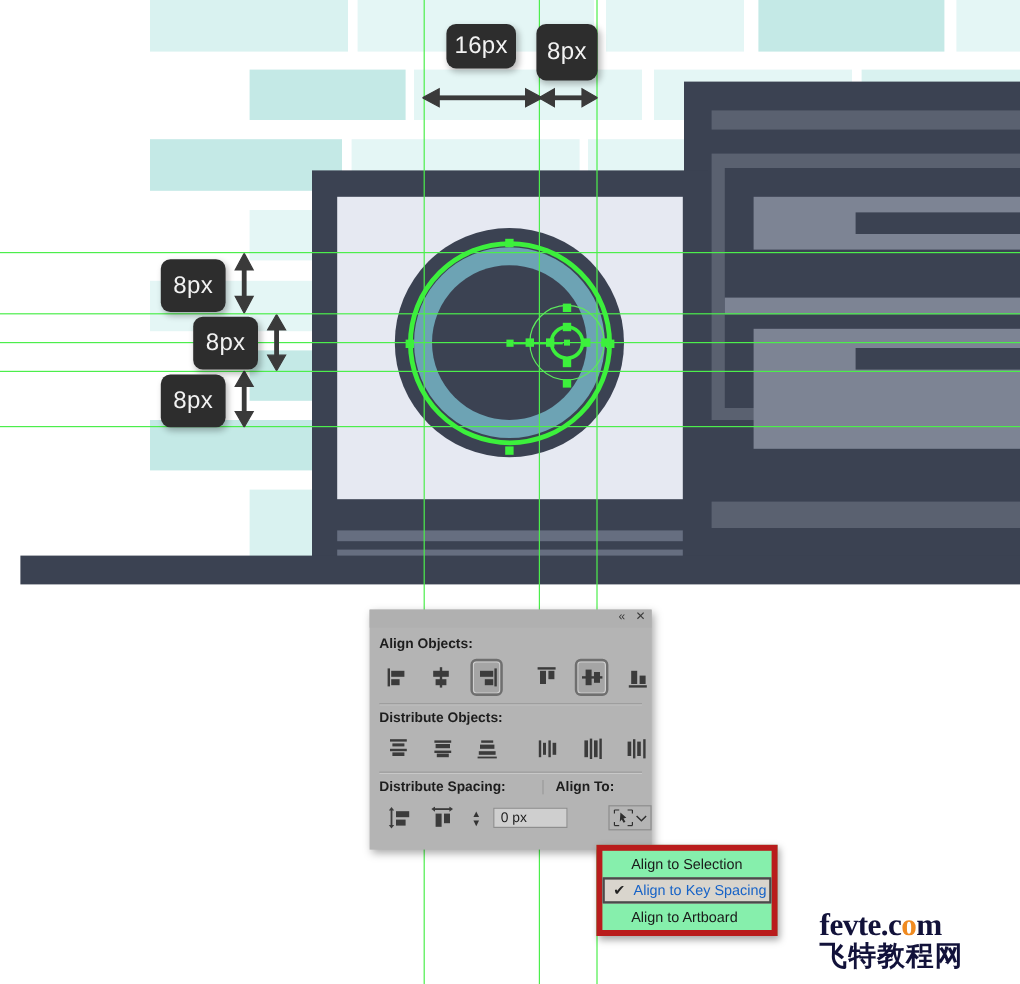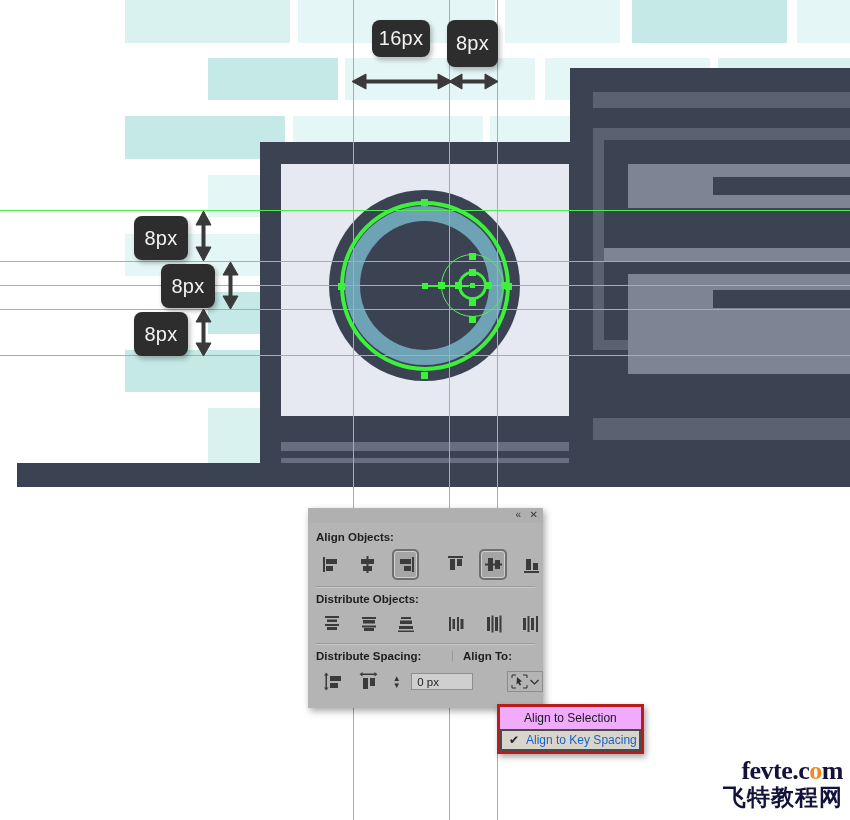--- a/index.html
+++ b/index.html
@@ -80,32 +80,32 @@
   }
   .stepper{width:11px;height:17px;display:flex;flex-direction:column;align-items:center;justify-content:center;color:#333;font-size:8px;line-height:7px;}
   #alignto-btn{
     width:34px;height:19px;background:#b4b4b4;border:1px solid #8d8d8d;
     display:flex;align-items:center;justify-content:center;gap:2px;
   }
 
   
   #align-dropdown{
     position:absolute;left:497px;top:704px;width:141px;
-    background:#f0abfc;border:3px solid #b91c1c;
+    background:#86efac;border:5px solid #b91c1c;
     box-shadow:2px 3px 6px rgba(0,0,0,.35);
     font-size:12px;color:#1a1a1a;
   }
   .dd-item{height:22px;display:flex;align-items:center;padding-left:24px;position:relative;}
   .dd-item.selected{
     color:#1763c7;border:2px solid #4a4a4a;box-sizing:border-box;background:#d9d5cd;
   }
   .dd-check{position:absolute;left:7px;top:50%;transform:translateY(-50%);font-size:12px;color:#222;}
 
   
-  #watermark{position:absolute;left:683px;top:758px;width:160px;text-align:right;}
+  #watermark{position:absolute;left:683px;top:758px;width:160px;text-align:left;}
   #wm-latin{font-family:"Liberation Serif", serif;font-weight:bold;font-size:26px;color:#12123a;letter-spacing:-.5px;line-height:26px;}
   #wm-latin .o{color:#f08a20;}
   #wm-cn{font-family:"DejaVu Sans", sans-serif;font-weight:bold;font-size:23px;color:#12123a;line-height:24px;letter-spacing:1px;margin-top:1px;}
 </style>
 </head>
 <body>
 
 <div id="stage">
 
   <div>
@@ -433,20 +433,23 @@
   </div>
 
   <div id="align-dropdown">
     <div class="dd-item">
       <span>Align to Selection</span>
     </div>
     <div class="dd-item selected">
       <span class="dd-check">✔</span>
       <span>Align to Key Spacing</span>
     </div>
+    <div class="dd-item">
+      <span>Align to Artboard</span>
+    </div>
   </div>
 
   <div id="watermark">
     <div id="wm-latin"><span>fevte.c</span><span class="o">o</span><span>m</span></div>
     <div id="wm-cn">飞特教程网</div>
   </div>
 
 </div>
 
 </body></html>

